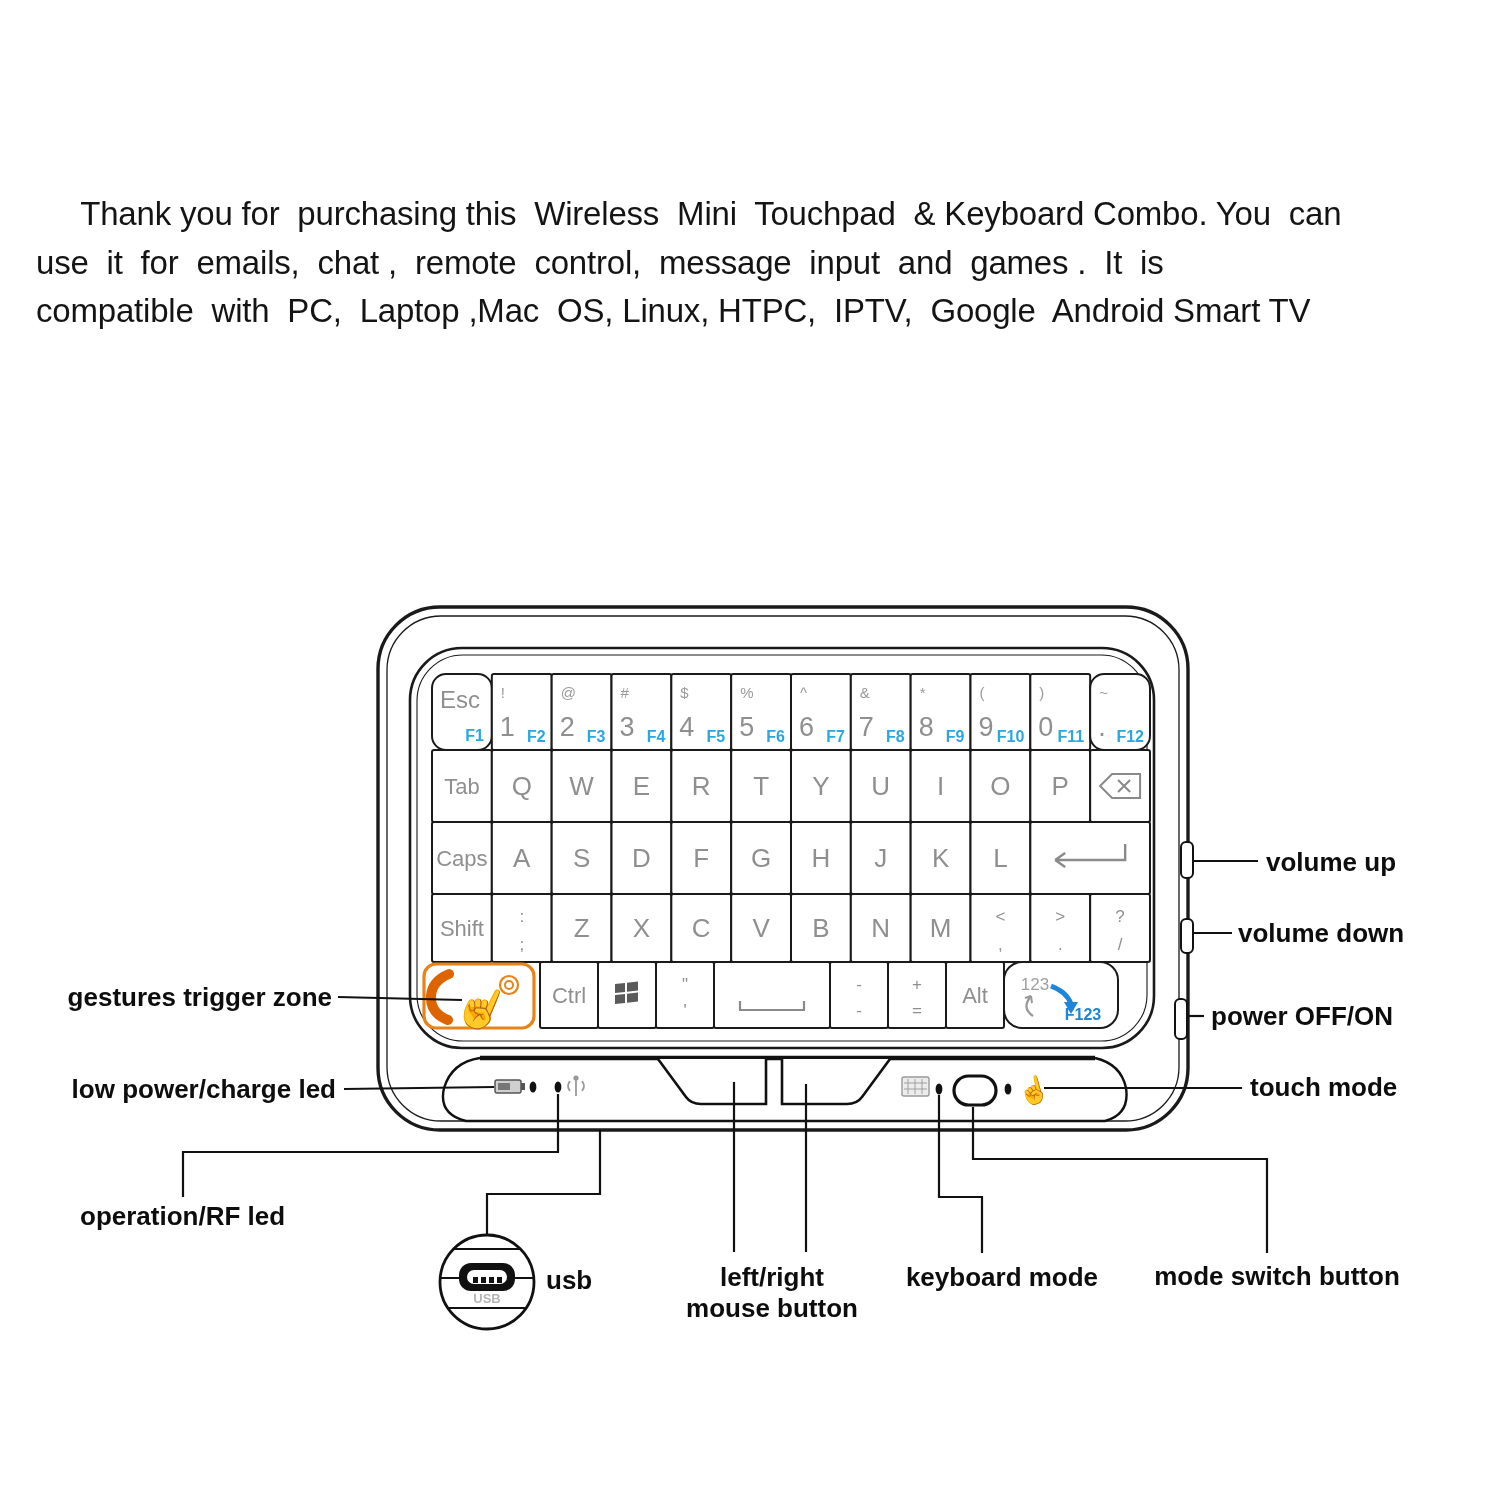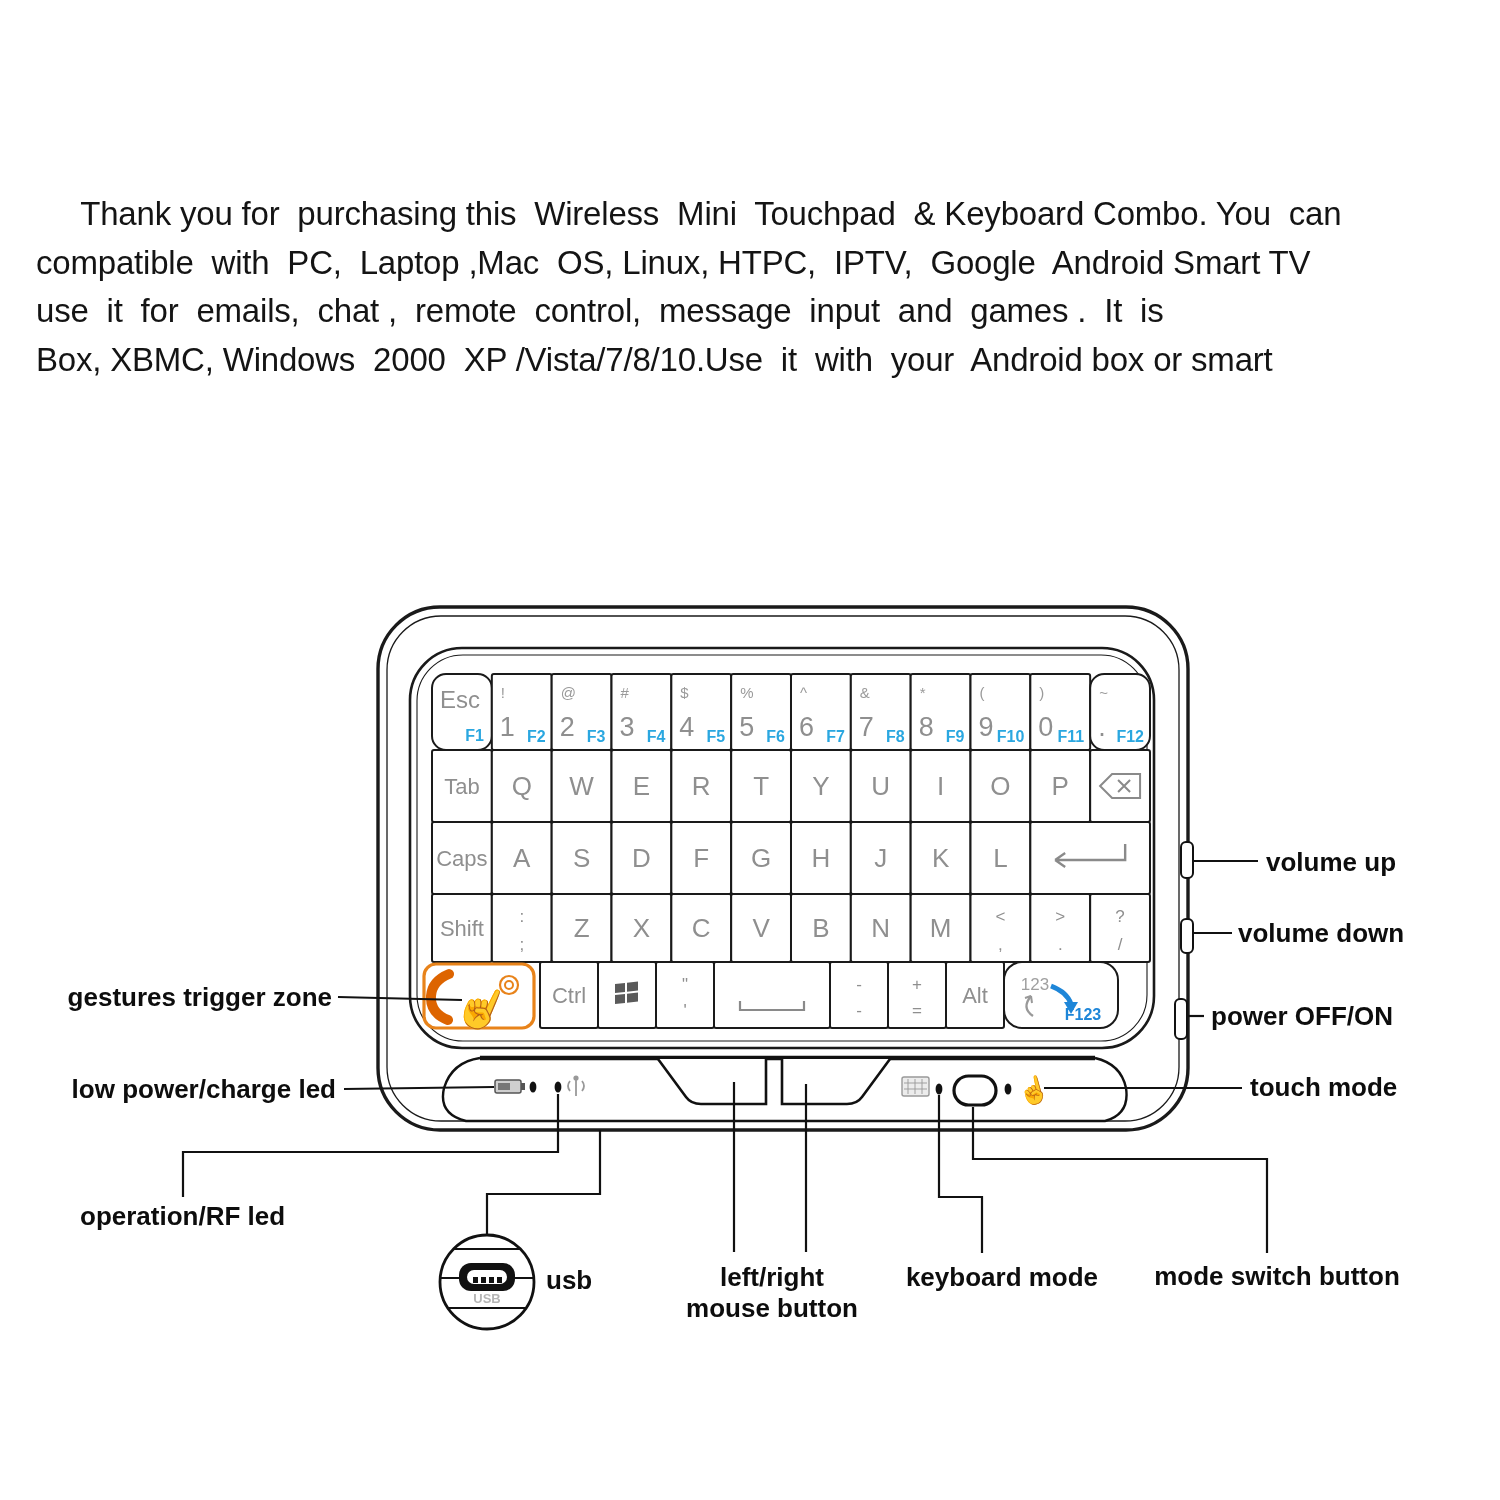--- a/index.html
+++ b/index.html
@@ -11,23 +11,22 @@
   svg text{font-family:"Liberation Sans",sans-serif;}
   .callout{font-size:26px;font-weight:bold;fill:#0d0d0d;}
 </style>
 </head>
 <body>
 
 <div class="page">
 
   <div class="intro">
     <div>     Thank you for  purchasing this  Wireless  Mini  Touchpad  &amp; Keyboard Combo. You  can</div>
+    <div>use  it  for  emails,  chat ,  remote  control,  message  input  and  games .  It  is</div>
     <div>compatible  with  PC,  Laptop ,Mac  OS, Linux, HTPC,  IPTV,  Google  Android Smart TV</div>
-    <div>use  it  for  emails,  chat ,  remote  control,  message  input  and  games .  It  is</div>
-    <div>Box, XBMC, Windows  2000  XP /Vista/7/8/10.Use  it  with  your  Android box or smart</div>
   </div>
 
   <svg id="diagram" width="1500" height="1500" viewBox="0 0 1500 1500" style="position:absolute;left:0;top:0;">
 
     <rect x="378" y="607" width="810" height="523" rx="62" fill="#ffffff" stroke="#1a1a1a" stroke-width="3.4"></rect>
     <rect x="387" y="616" width="792" height="505" rx="54" fill="none" stroke="#1a1a1a" stroke-width="1.3"></rect>
 
     <rect x="410" y="648" width="744" height="400" rx="52" fill="#ffffff" stroke="#1a1a1a" stroke-width="2.6"></rect>
     <rect x="417" y="655" width="730" height="386" rx="46" fill="none" stroke="#1a1a1a" stroke-width="1.1"></rect>
 

